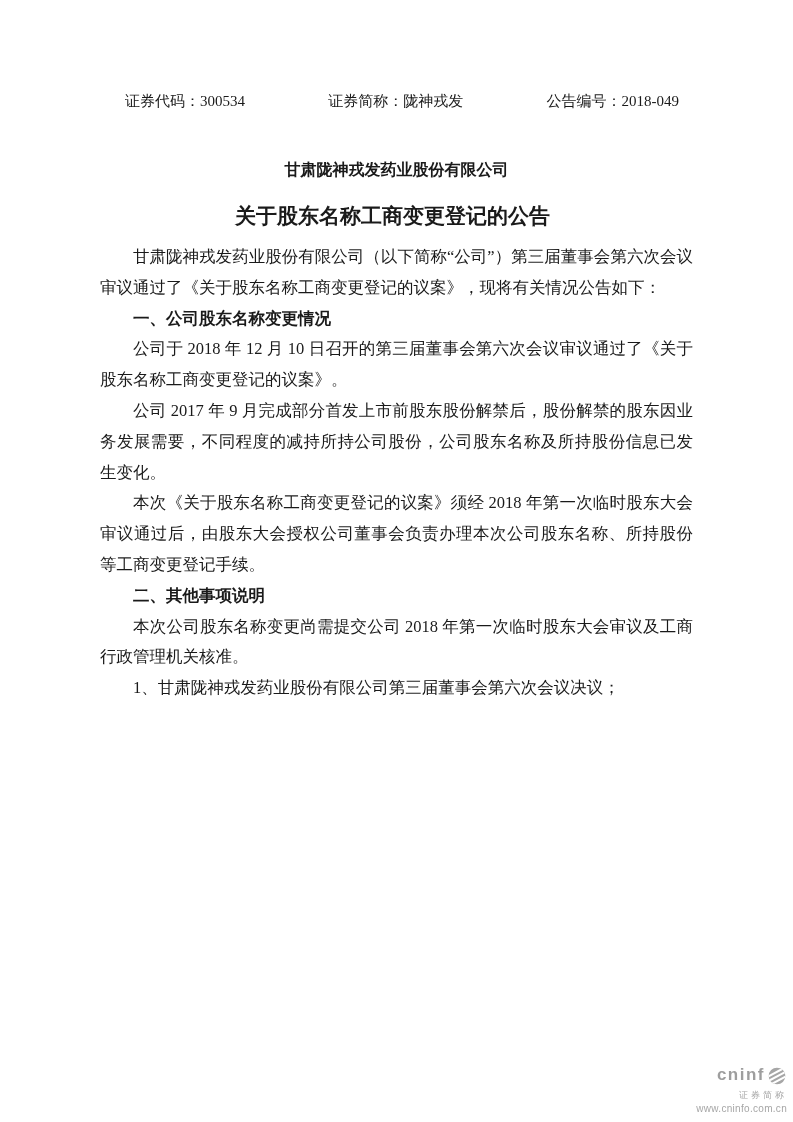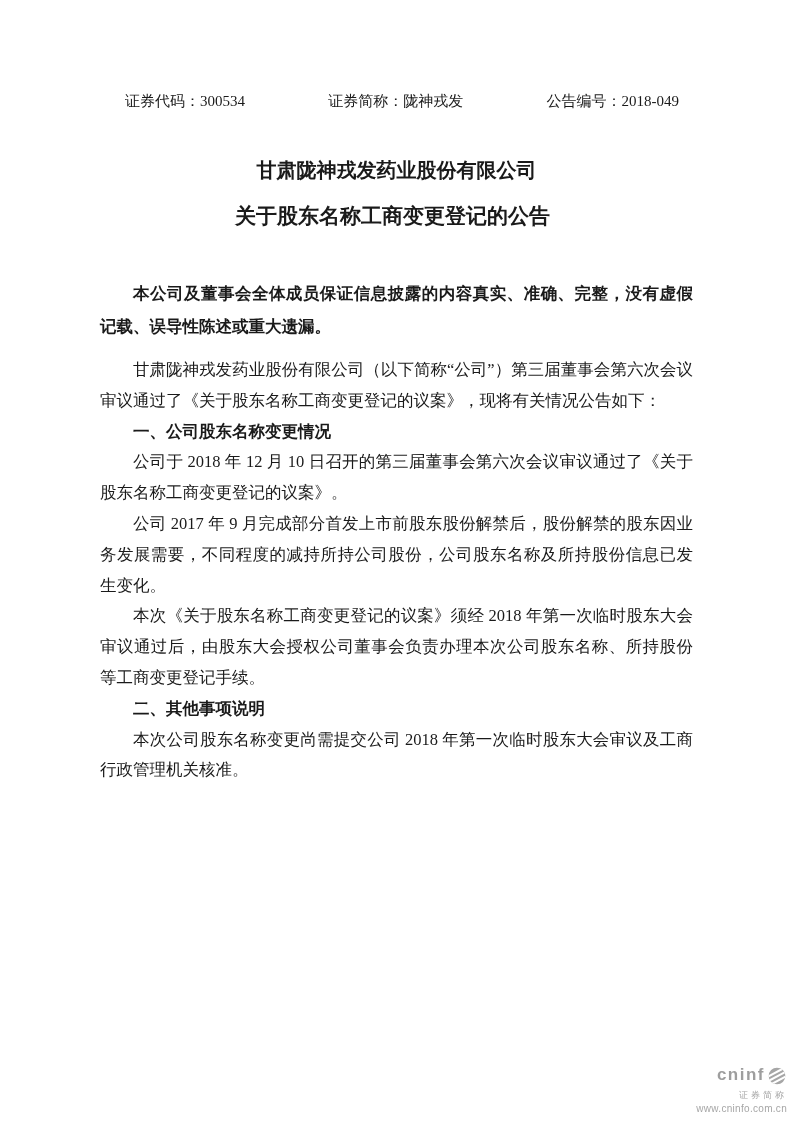--- a/index.html
+++ b/index.html
@@ -26,21 +26,21 @@
     line-height: 20px;
     white-space: nowrap;
     gap: 16px;
   }
   
   .titles {
     text-align: center;
   }
   .title-line1 {
     margin: 45px 0 1px 0;
-    font-size: 20px;
+    font-size: 16px;
     font-weight: 700;
     line-height: 28px;
   }
   .title-line2 {
     margin: 18px 8px 0 0;
     font-size: 21px;
     font-weight: 700;
     line-height: 28px;
   }
   
@@ -121,30 +121,30 @@
     <span>证券代码：300534</span>
     <span>证券简称：陇神戎发</span>
     <span>公告编号：2018-049</span>
   </div>
 
   <div class="titles">
     <div class="title-line1">甘肃陇神戎发药业股份有限公司</div>
     <div class="title-line2">关于股东名称工商变更登记的公告</div>
   </div>
 
-  <p class="disclaimer">本公司及董事会全体成员保证信息披露的内容真实、准确、完整，没有虚假记载、误导性陈述或重大遗漏。</p>
 
   <div class="doc-body">
     <p>甘肃陇神戎发药业股份有限公司（以下简称“公司”）第三届董事会第六次会议审议通过了《关于股东名称工商变更登记的议案》，现将有关情况公告如下：</p>
     <h3 class="section-heading">一、公司股东名称变更情况</h3>
     <p>公司于 2018 年 12 月 10 日召开的第三届董事会第六次会议审议通过了《关于股东名称工商变更登记的议案》。</p>
     <p>公司 2017 年 9 月完成部分首发上市前股东股份解禁后，股份解禁的股东因业务发展需要，不同程度的减持所持公司股份，公司股东名称及所持股份信息已发生变化。</p>
     <p>本次《关于股东名称工商变更登记的议案》须经 2018 年第一次临时股东大会审议通过后，由股东大会授权公司董事会负责办理本次公司股东名称、所持股份等工商变更登记手续。</p>
     <h3 class="section-heading">二、其他事项说明</h3>
     <p>本次公司股东名称变更尚需提交公司 2018 年第一次临时股东大会审议及工商行政管理机关核准。</p>
+    <p>1、甘肃陇神戎发药业股份有限公司第三届董事会第六次会议决议；</p>
   </div>
 
   <div class="cninfo">
     <div class="cninfo-brand-row">
       <span class="cninfo-brand">cninf</span>
       <span class="cninfo-swirl">
         <svg width="20" height="20" viewBox="0 0 24 24">
           <defs>
             <clipPath id="cninfo-clip">
                 <circle cx="12" cy="12" r="10"></circle>

